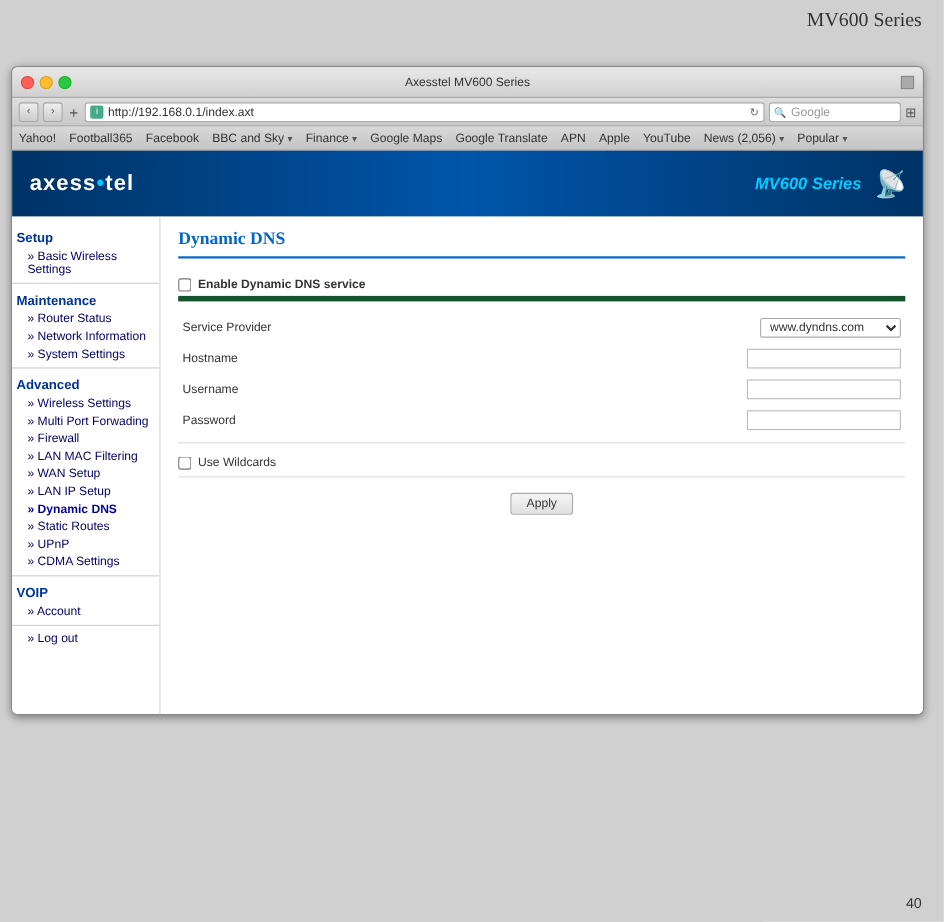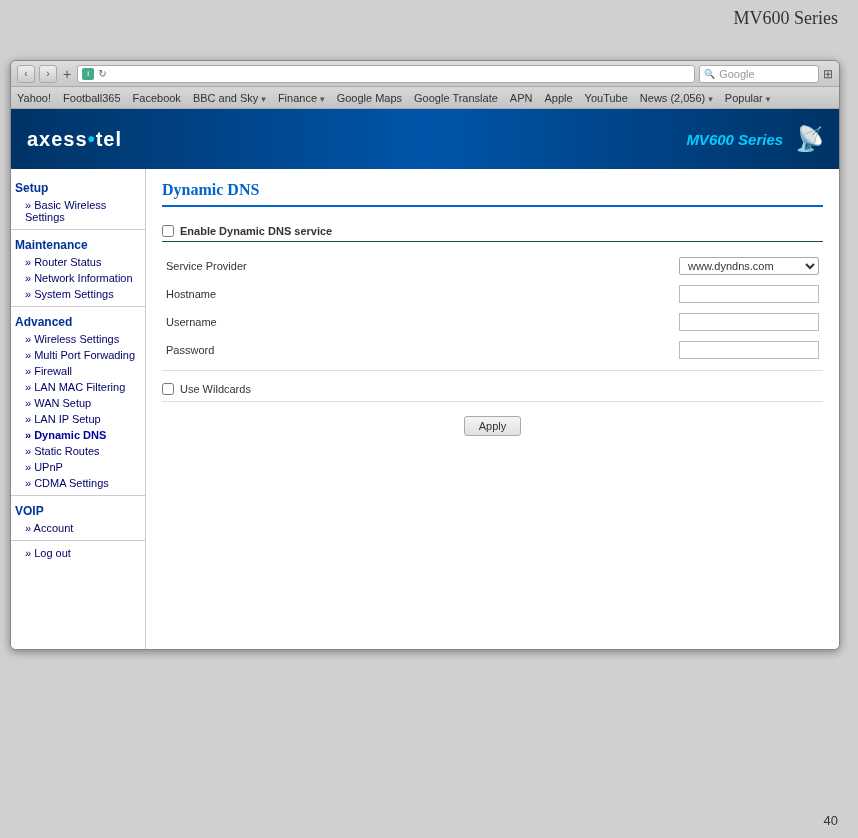--- a/index.html
+++ b/index.html
@@ -247,21 +247,21 @@
       padding-bottom: 6px;
       margin-bottom: 14px;
       font-family: Liberation Serif, serif;
     }
 
     .checkbox-row {
       display: flex;
       align-items: flex-end;
       gap: 6px;
       padding: 4px 0;
-      border-bottom: 1px solid #14532d;
+      border-bottom: 5px solid #14532d;
       margin-bottom: 10px;
     }
     .checkbox-label {
       font-size: 11px;
       color: #333;
       font-weight: bold;
     }
 
     .form-table {
       width: 100%;
@@ -287,21 +287,21 @@
       font-size: 11px;
     }
 
     .provider-select {
       height: 18px;
       font-size: 11px;
       border: 1px solid #aaa;
       border-radius: 2px;
       background: white;
       padding: 0 4px;
-      width: 140px;
+      width: 128px;
       color: #333;
     }
 
     .text-input {
       height: 18px;
       border: 1px solid #bbb;
       background: white;
       width: 140px;
       font-size: 11px;
       padding: 0 3px;
@@ -373,27 +373,37 @@
       cursor: pointer;
     }
   </style>
 </head>
 <body>
 
 <div class="top-right-title">MV600 Series</div>
 
 <div class="browser-window">
 
+  <div class="browser-titlebar">
+    <div class="traffic-lights">
+      <div class="traffic-light tl-red"></div>
+      <div class="traffic-light tl-yellow"></div>
+      <div class="traffic-light tl-green"></div>
+    </div>
+    <span class="browser-title">Axesstel MV600 Series</span>
+    <div class="resize-btn"></div>
+  </div>
 
   <div class="browser-toolbar">
     <div class="nav-btn">‹</div>
     <div class="nav-btn">›</div>
     <span class="toolbar-plus">+</span>
     <div class="address-bar">
       <div class="favicon">i</div>
+      <span class="address-text">http://192.168.0.1/index.axt</span>
       <span class="refresh-btn">↻</span>
     </div>
     <div class="search-bar">
       <span class="search-icon-small">🔍</span>
       <span class="search-text">Google</span>
     </div>
     <span class="bookmark-icon">⊞</span>
   </div>
 
   <div class="bookmarks-bar">

